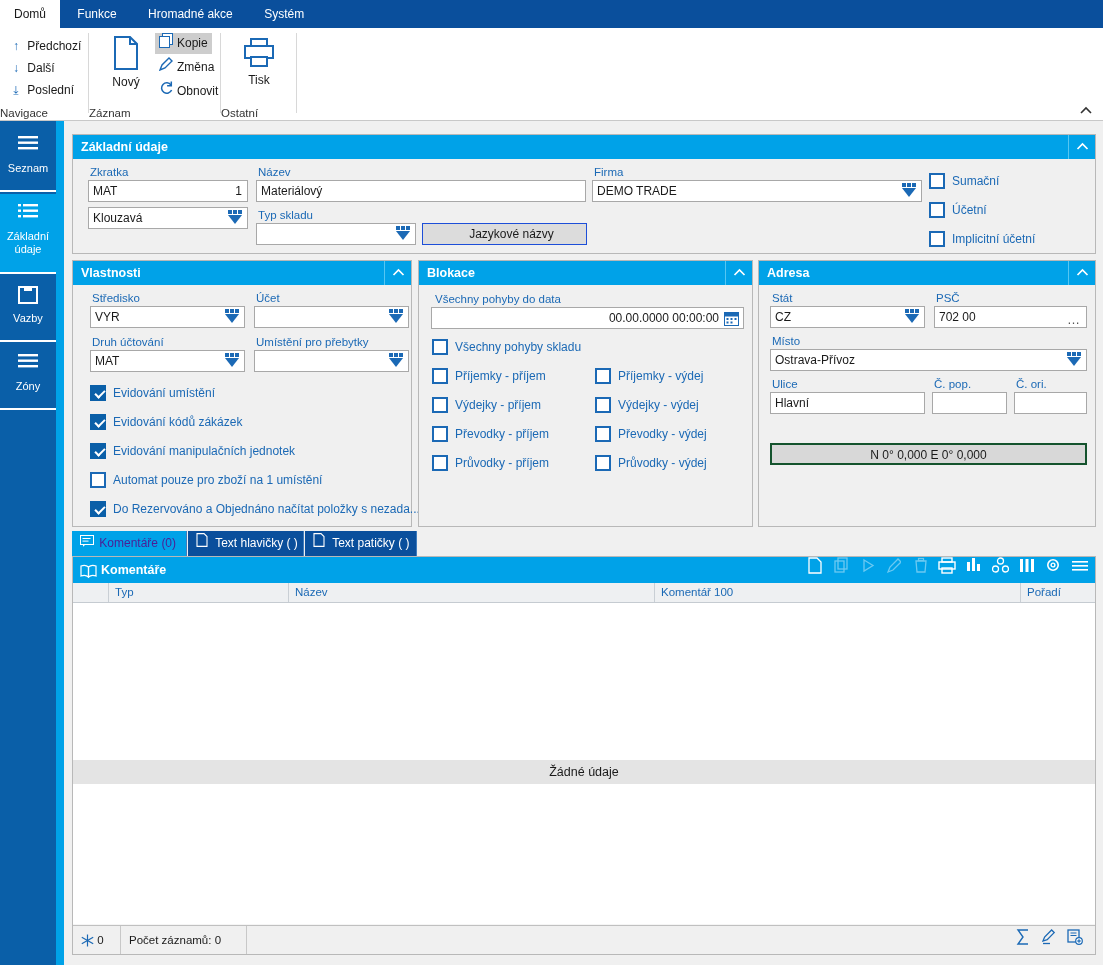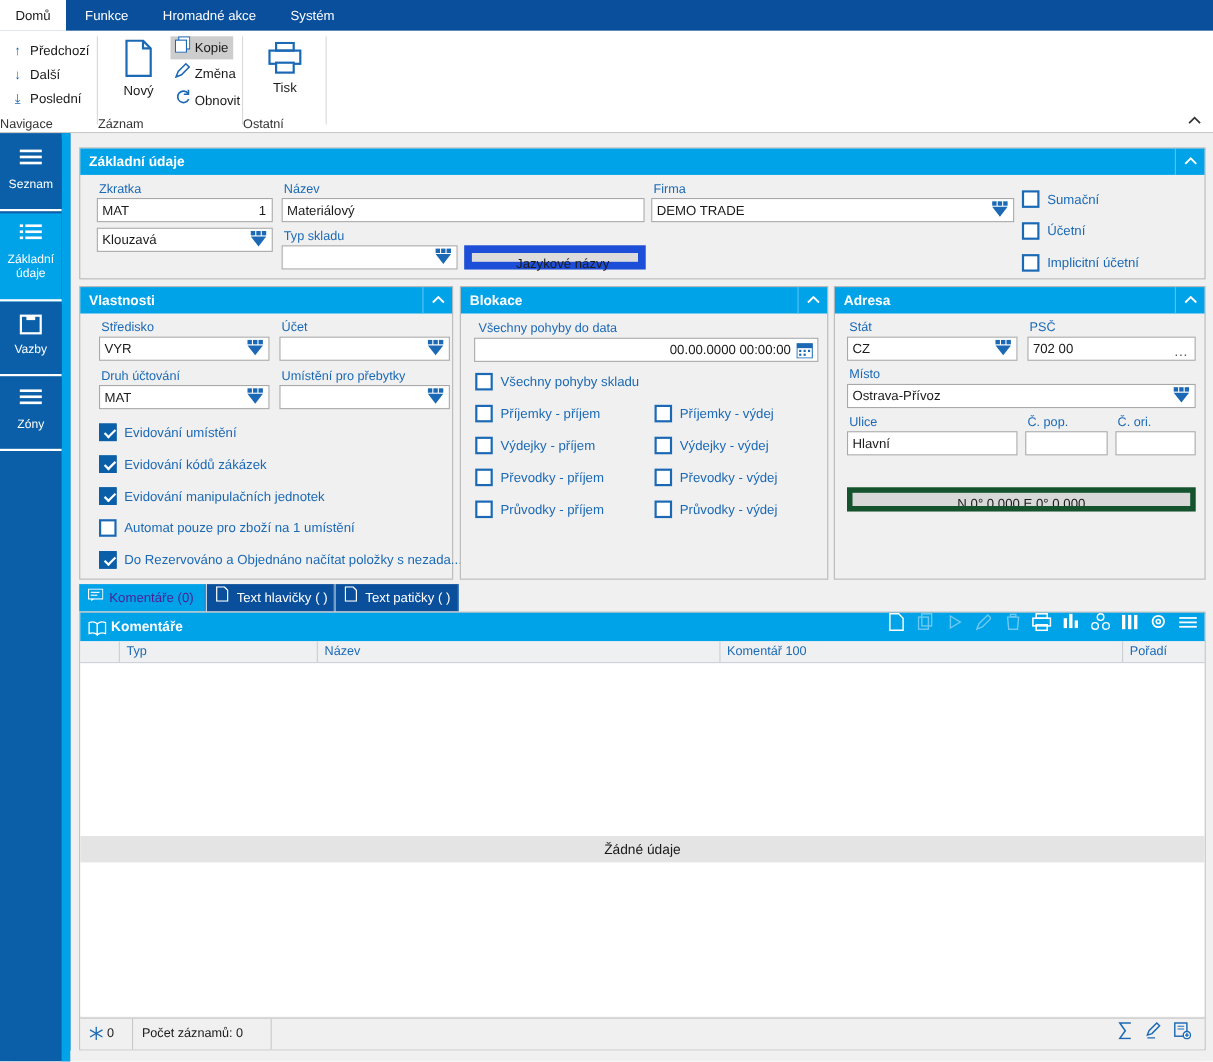--- a/index.html
+++ b/index.html
@@ -91,27 +91,27 @@
     border-left: 1px solid #56c6f2; padding-left: 7px;
   }
   .fieldlabel {
     position: absolute; font-size: 11.5px; color: #1b69b5; white-space: nowrap;
   }
   .inp {
     position: absolute; background: #ffffff; border: 1px solid #a8a8a8;
     height: 22px; font-size: 12px; color: #1a1a1a;
     line-height: 20px; padding-left: 4px; white-space: nowrap; overflow: hidden;
   }
-  .inp.ro { background: #d8d8d8; border: 5px solid #14532d; text-align: center; color:#1a1a1a;}
+  .inp.ro { background: #d8d8d8; border: 2px solid #14532d; text-align: center; color:#1a1a1a;}
   .inp .val-right {
     position: absolute; right: 5px; top: 0; line-height: 20px;
   }
   .btn-grey {
     position: absolute; height: 22px; line-height: 20px; text-align: center;
-    background: #dcdcdc; border: 7px solid #1d4ed8; font-size: 12px; color: #1a1a1a;
+    background: #dcdcdc; border: 1px solid #1d4ed8; font-size: 12px; color: #1a1a1a;
     cursor: default;
     padding-left: 14px;
   }
   
   .ddglyph {
     position: absolute; right: 3px; top: 2px; width: 17px; height: 18px; cursor: default;
   }
   .ddglyph .dots { position:absolute; top:0; left:1px; width:15px; height:5px; }
   .ddglyph .dots i {
     position:absolute; top:0; width:4px; height:4px; background:#1b69b5; display:block;

